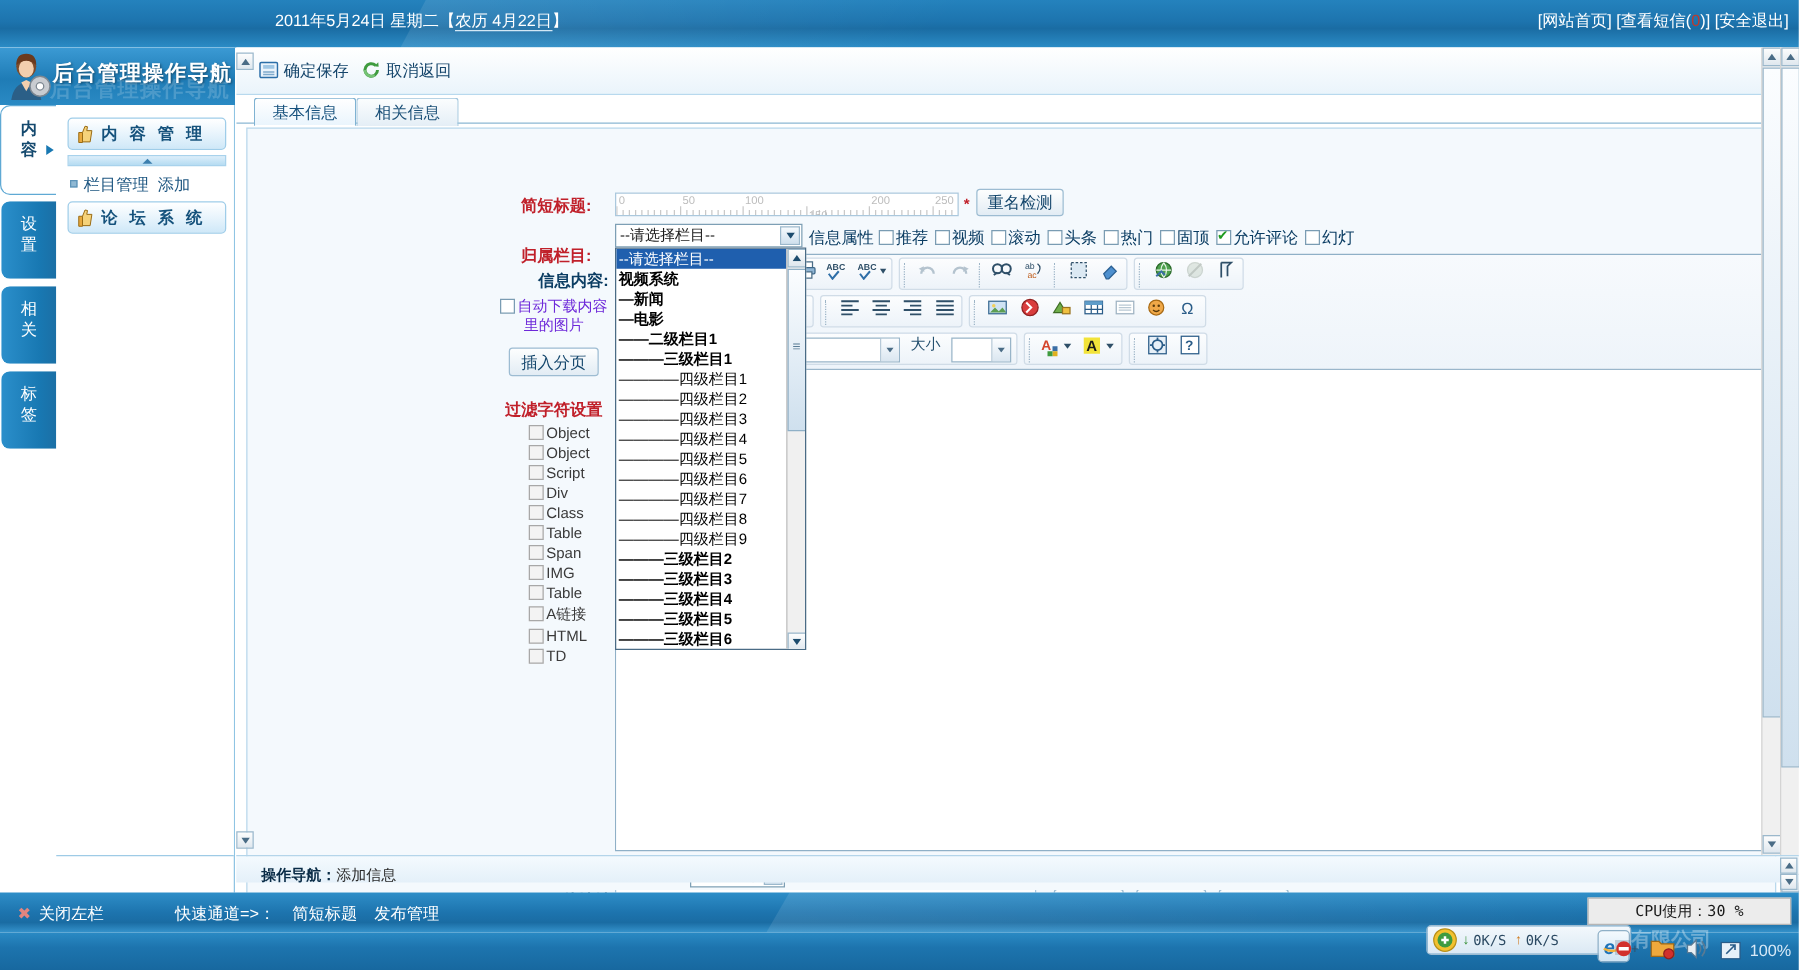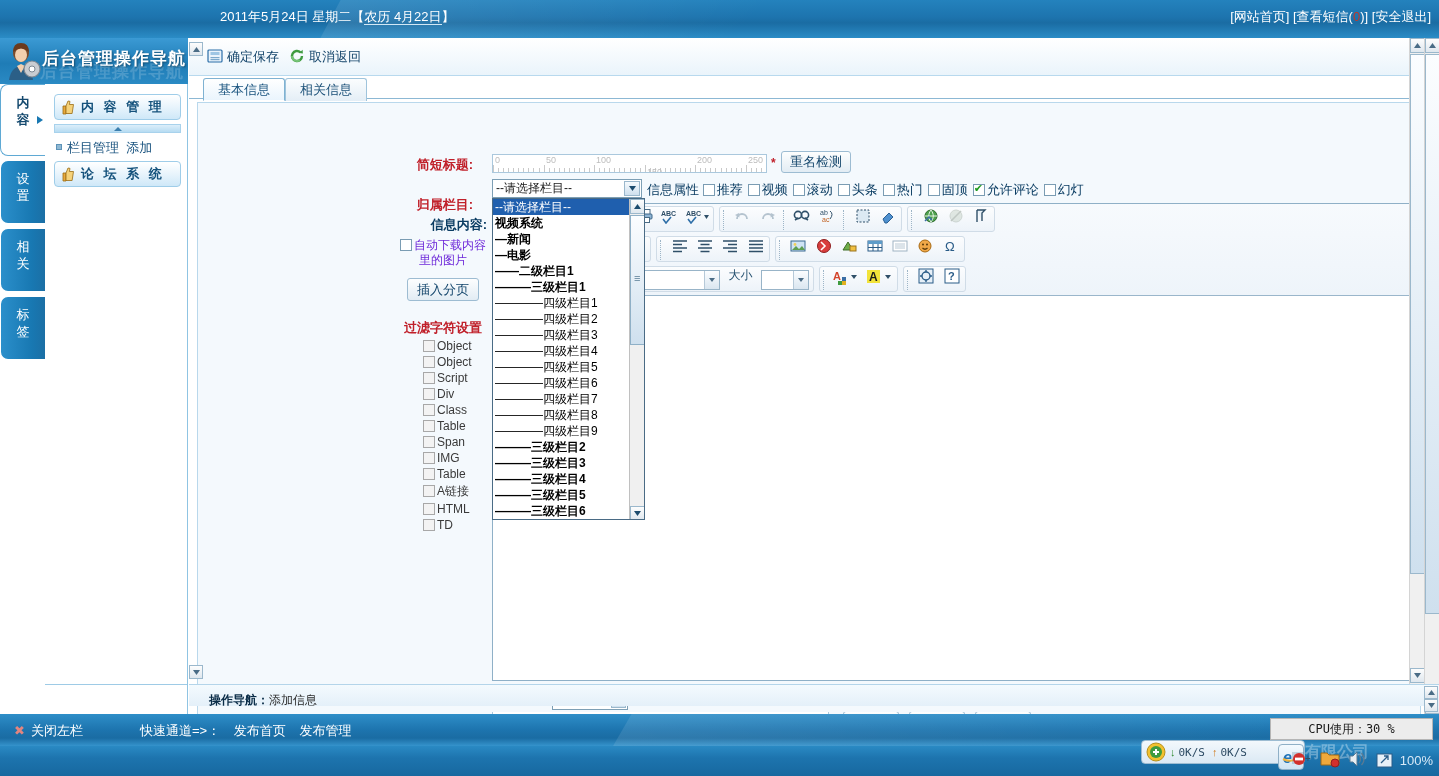--- a/index.html
+++ b/index.html
@@ -1017,21 +1017,21 @@
       <path d="M0 0h7L3.5 5z" fill="#4a6c86"></path>
     </svg>
 </div>
 
 <div id="bluebar">
   <div id="close-left">
     <span class="x">✖</span><span>关闭左栏</span>
   </div>
   <div id="quick">
     <span>快速通道=&gt;：</span>
-    <a>发布首页</a>
+    <a>简短标题</a>
     <a>发布管理</a>
   </div>
 </div>
 
 <div id="taskbar">
   <div id="taskbar-ghost">科技有限公司</div>
 </div>
 
 <div id="tooltip-cpu">CPU使用：30 %</div>
 

